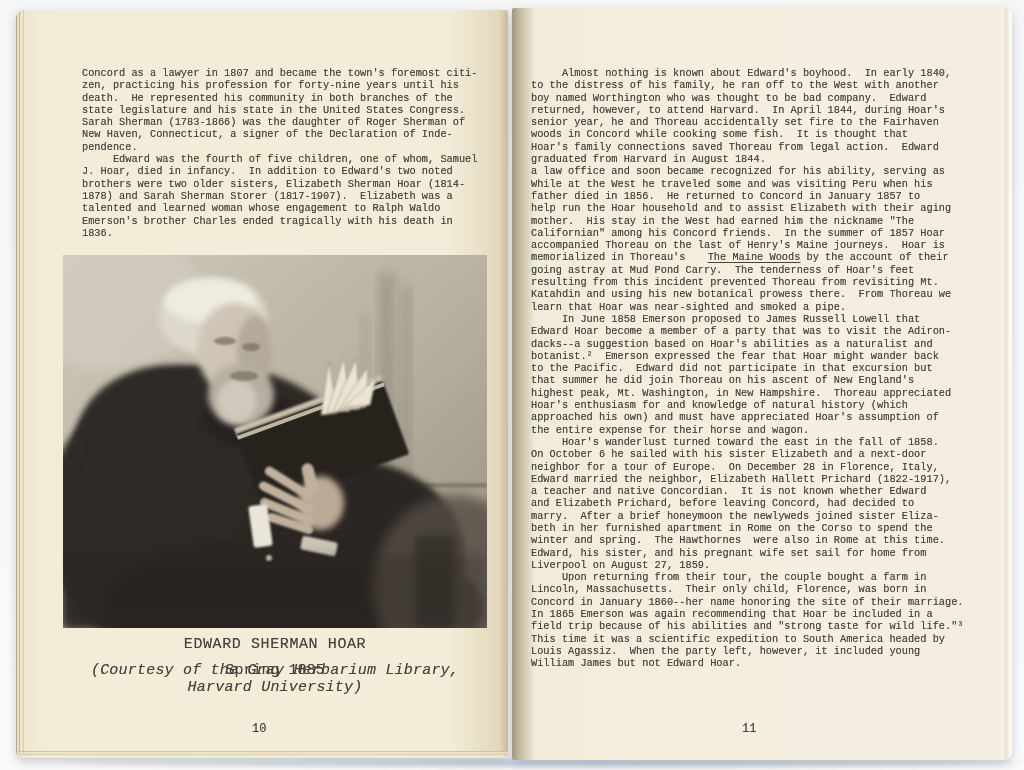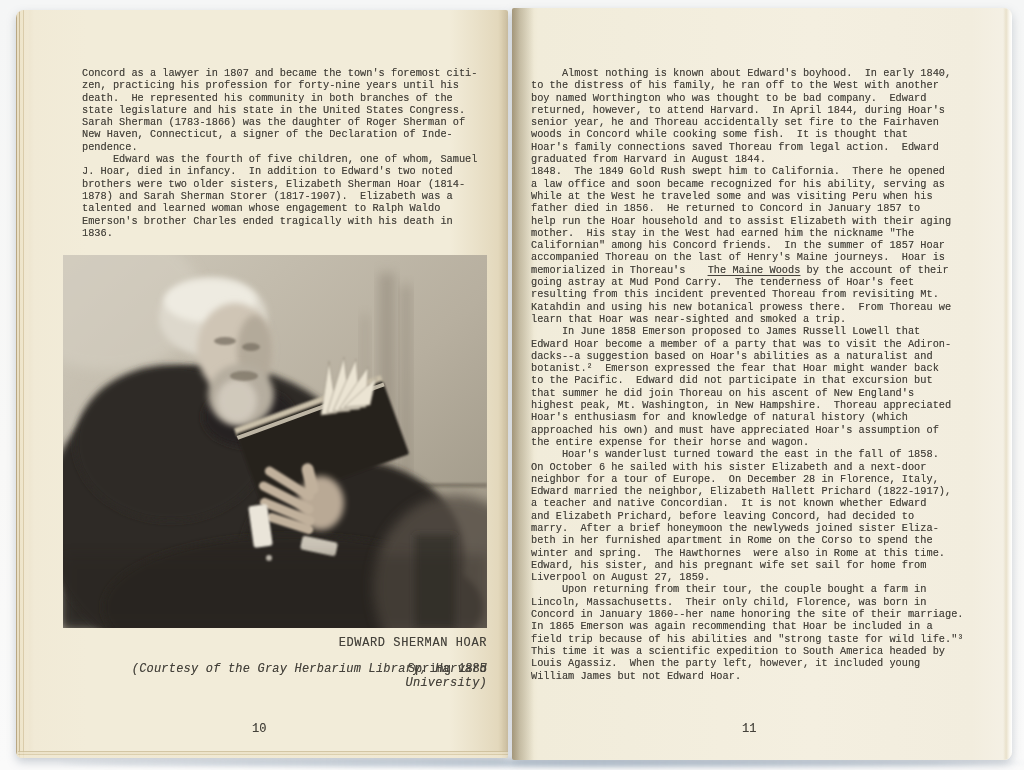--- a/index.html
+++ b/index.html
@@ -42,22 +42,22 @@
   .tline { white-space:pre; height:12.3px; }
   .tline .u { text-decoration:underline; text-underline-offset:2px;margin-left:16px; }
 
   .col-left  { left:66px; top:57px; width:412px; }
   .col-right { left:19px; top:59px; width:452px; }
 
   .photo-wrap { position:absolute; left:47px; top:245px; width:424px; height:373px;
                 background:#b9b2a4; }
   .photo-wrap svg { display:block; width:424px; height:373px; }
 
-  .caption { position:absolute; left:47px; width:424px; text-align:right;
-             color:#45423b; font-size:12px; text-shadow:0 0 .5px rgba(69,66,60,.5); }
+  .caption { position:absolute; left:47px; width:424px; text-align:center;
+             color:#45423b; font-size:15px; text-shadow:0 0 .5px rgba(69,66,60,.5); }
   .cap-title  { top:626px; letter-spacing:.6px; }
   .cap-date   { top:652px; }
   .cap-credit { top:652px; font-style:italic; letter-spacing:.2px; }
 
   .pagenum { position:absolute; color:#45423b; font-size:12px;
              text-shadow:0 0 .5px rgba(69,66,60,.5); }
   .pn-left  { left:236px; top:712px; }
   .pn-right { left:230px; top:714px; }
 </style>
 </head>
@@ -186,33 +186,32 @@
 
     <div class="textcol col-right">
         <div class="tline">     Almost nothing is known about Edward's boyhood.  In early 1840,</div>
         <div class="tline">to the distress of his family, he ran off to the West with another</div>
         <div class="tline">boy named Worthington who was thought to be bad company.  Edward</div>
         <div class="tline">returned, however, to attend Harvard.  In April 1844, during Hoar's</div>
         <div class="tline">senior year, he and Thoreau accidentally set fire to the Fairhaven</div>
         <div class="tline">woods in Concord while cooking some fish.  It is thought that</div>
         <div class="tline">Hoar's family connections saved Thoreau from legal action.  Edward</div>
         <div class="tline">graduated from Harvard in August 1844.</div>
-        <div class="tline">1848.  The 1849 Gold Rush swept him to California.  There he opened</div>
         <div class="tline">a law office and soon became recognized for his ability, serving as</div>
         <div class="tline">While at the West he traveled some and was visiting Peru when his</div>
         <div class="tline">father died in 1856.  He returned to Concord in January 1857 to</div>
         <div class="tline">help run the Hoar household and to assist Elizabeth with their aging</div>
         <div class="tline">mother.  His stay in the West had earned him the nickname "The</div>
         <div class="tline">Californian" among his Concord friends.  In the summer of 1857 Hoar</div>
         <div class="tline">accompanied Thoreau on the last of Henry's Maine journeys.  Hoar is</div>
         <div class="tline"><span>memorialized in Thoreau's </span><span class="u">The Maine Woods</span><span> by the account of their</span></div>
         <div class="tline">going astray at Mud Pond Carry.  The tenderness of Hoar's feet</div>
         <div class="tline">resulting from this incident prevented Thoreau from revisiting Mt.</div>
         <div class="tline">Katahdin and using his new botanical prowess there.  From Thoreau we</div>
-        <div class="tline">learn that Hoar was near-sighted and smoked a trip.</div>
+        <div class="tline">learn that Hoar was near-sighted and smoked a pipe.</div>
         <div class="tline">     In June 1858 Emerson proposed to James Russell Lowell that</div>
         <div class="tline">Edward Hoar become a member of a party that was to visit the Adiron-</div>
         <div class="tline">dacks--a suggestion based on Hoar's abilities as a naturalist and</div>
         <div class="tline">botanist.²  Emerson expressed the fear that Hoar might wander back</div>
         <div class="tline">to the Pacific.  Edward did not participate in that excursion but</div>
         <div class="tline">that summer he did join Thoreau on his ascent of New England's</div>
         <div class="tline">highest peak, Mt. Washington, in New Hampshire.  Thoreau appreciated</div>
         <div class="tline">Hoar's enthusiasm for and knowledge of natural history (which</div>
         <div class="tline">approached his own) and must have appreciated Hoar's assumption of</div>
         <div class="tline">the entire expense for their horse and wagon.</div>

